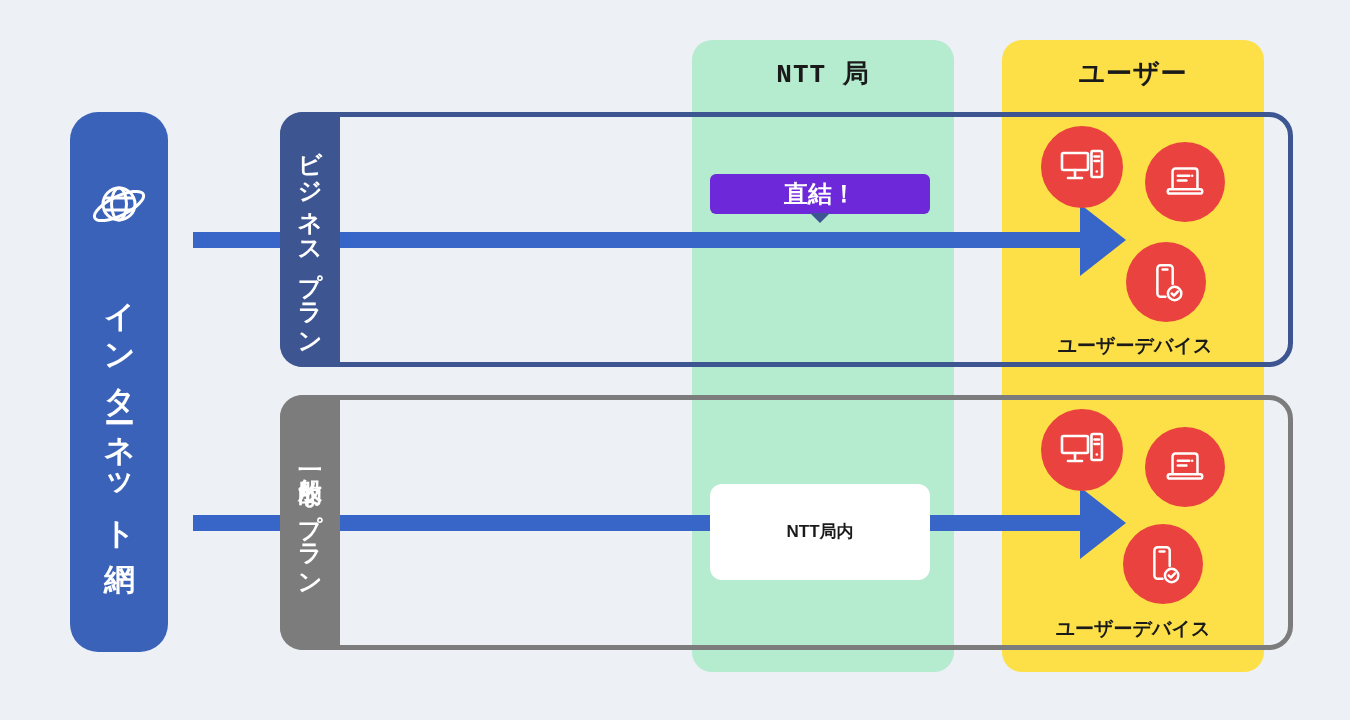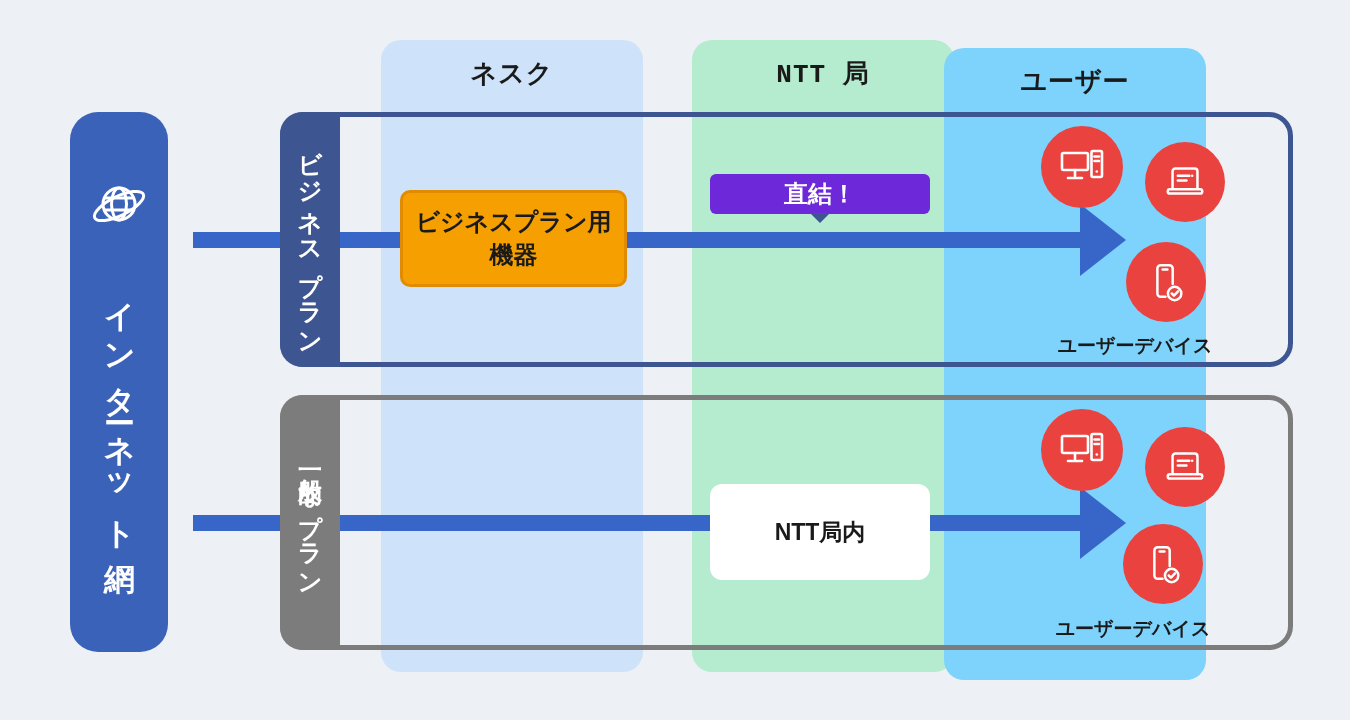--- a/index.html
+++ b/index.html
@@ -4,21 +4,21 @@
 <style>
   html,body{margin:0;padding:0;}
   body{font-family:"Liberation Sans","DejaVu Sans",sans-serif;}
   .canvas{position:relative;width:1350px;height:720px;background:#edf1f6;overflow:hidden;
           font-weight:700;color:#1a1a1a;}
 
   
   .band{position:absolute;top:40px;height:632px;border-radius:20px;z-index:1;}
   .band-nesk{left:381px;width:262px;background:#cee3f9;}
   .band-ntt{left:692px;width:262px;background:#b5eccf;font-family:Liberation Mono, monospace;}
-  .band-user{left:944px;width:262px;background:#7dd3fc;margin-top:8px;}
+  .band-user{left:1002px;width:262px;background:#fde047;}
   .band-label{position:absolute;top:16px;left:0;right:0;text-align:center;
               font-size:26px;letter-spacing:1px;}
 
   
   .internet-panel{position:absolute;left:70px;top:112px;width:98px;height:540px;
                   background:#3a62b8;border-radius:28px;z-index:3;}
   .globe{position:absolute;left:50%;top:62px;transform:translateX(-50%);}
   .internet-label{position:absolute;left:50%;top:168px;transform:translateX(-50%);
                   writing-mode:vertical-rl;color:#fff;font-size:31px;letter-spacing:7px;
                   white-space:nowrap;}
@@ -45,21 +45,21 @@
   .arrow-general{top:487px;}
 
   
   .equip-orange{position:absolute;left:400px;top:190px;width:227px;height:97px;
                 background:#f5a000;border:3px solid #e18c00;border-radius:10px;
                 box-sizing:border-box;z-index:4;display:flex;flex-direction:column;
                 align-items:center;justify-content:center;font-size:24px;line-height:1.35;}
   .equip-white{position:absolute;left:710px;top:484px;width:220px;height:96px;
                background:#ffffff;border-radius:12px;z-index:4;display:flex;
                flex-direction:column;align-items:center;justify-content:center;
-               font-size:23px;line-height:1.5;}
+               font-size:17px;line-height:1.5;}
 
   
   .ribbon{position:absolute;width:220px;height:40px;border-radius:6px;z-index:5;
           display:flex;align-items:center;justify-content:center;color:#fff;font-size:24px;}
   .ribbon::after{content:"";position:absolute;left:50%;bottom:-9px;transform:translateX(-50%);
                  width:0;height:0;border-left:10px solid transparent;
                  border-right:10px solid transparent;}
   .ribbon-direct{left:710px;top:174px;background:#6d28d9;}
   .ribbon-direct::after{border-top:10px solid #3d5591;}
   .ribbon-congested{left:710px;top:428px;background:#fb3a00;}
@@ -77,23 +77,20 @@
   .c3b{left:1123px;top:524px;width:80px;height:80px;}
   .devices-label{position:absolute;width:240px;text-align:center;font-size:19px;z-index:4;}
   .devlab-a{left:1015px;top:333px;}
   .devlab-b{left:1013px;top:616px;}
 </style>
 </head>
 <body>
 
 <div class="canvas">
 
-  <div class="band band-nesk">
-    <div class="band-label">ネスク</div>
-  </div>
   <div class="band band-ntt">
     <div class="band-label">NTT 局</div>
   </div>
   <div class="band band-user">
     <div class="band-label">ユーザー</div>
   </div>
 
   <div class="arrow arrow-business">
     <div class="arrow-body"></div>
     <div class="arrow-head"></div>
@@ -119,24 +116,20 @@
   <div class="row row-business"></div>
   <div class="row row-general"></div>
 
   <div class="row-tab tab-business">
     <span class="tab-label">ビジネスプラン</span>
   </div>
   <div class="row-tab tab-general">
     <span class="tab-label">一般的なプラン</span>
   </div>
 
-  <div class="equip-orange">
-    <span>ビジネスプラン用</span>
-    <span>機器</span>
-  </div>
 
   <div class="ribbon ribbon-direct">
     <span>直結！</span>
   </div>
 
   <div class="equip-white">
     <span>NTT局内</span>
   </div>
 
   <div class="dev-circle c1a">

